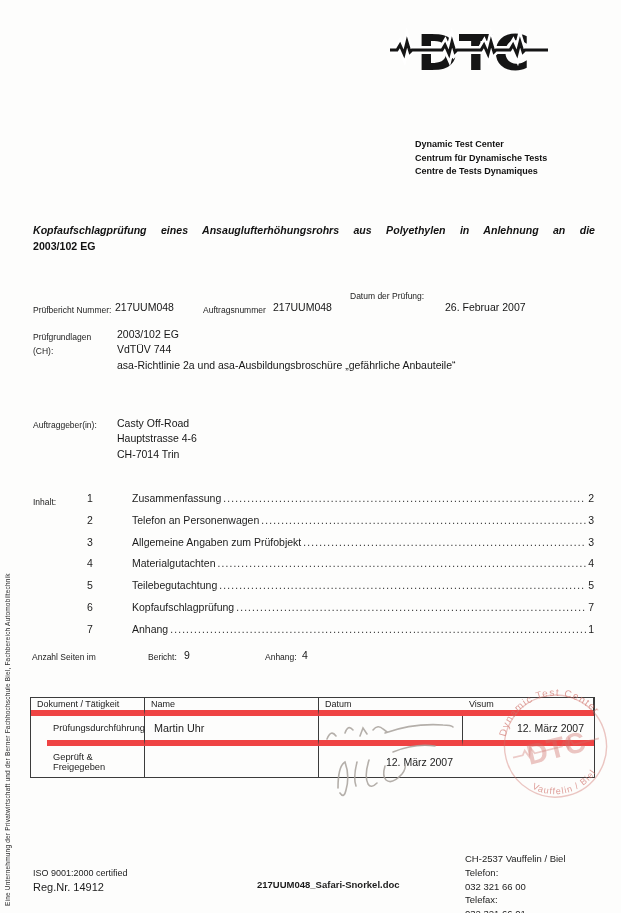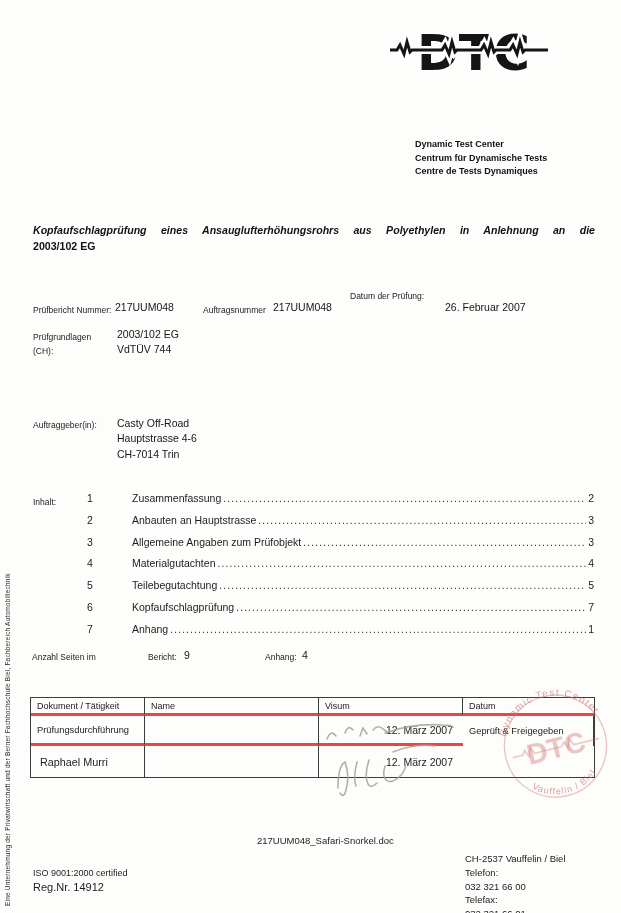--- a/index.html
+++ b/index.html
@@ -37,33 +37,33 @@
   .toc-dots::after{content:"........................................................................................................................................................................";font-size:10px;letter-spacing:1.2px;color:#2a2a2a;}
   .toc-page{flex:none;}
   
   .signoff{
     position:absolute;left:30px;top:697px;width:563px;
     display:grid;grid-template-columns:114px 174px 144px 131px;grid-template-rows:18px 30px 31px;
     border:1px solid #3c3c3c;background:transparent;
   }
   .cell{display:flex;align-items:center;padding-left:6px;box-sizing:border-box;}
   .br{border-right:1px solid #3c3c3c;}
-  .bb{border-bottom:3px solid #ef4444;}
+  .bb{border-bottom:6px solid #ef4444;}
   .th{font-size:9px;color:#222;}
-  .activity{font-size:9.3px;}
+  .activity{font-size:9.3px;margin-left:16px;}
   .name{font-size:10.8px;padding-left:9px;}
   .date{font-size:10.5px;justify-content:flex-end;padding-right:10px;}
   
   .sigs{position:absolute;left:305px;top:700px;pointer-events:none;}
   .stamp{position:absolute;left:492px;top:684px;transform:rotate(-14deg);opacity:.78;pointer-events:none;}
   .stamp text{font-family:"Liberation Sans", sans-serif;}
   
   .foot-iso{position:absolute;left:33px;top:868px;font-size:9px;font-weight:normal;}
   .foot-reg{position:absolute;left:33px;top:881px;font-size:11px;}
-  .foot-file{position:absolute;left:257px;top:835px;font-size:9.5px;}
+  .foot-file{position:absolute;left:257px;top:879px;font-size:9.5px;font-weight:bold;}
   .foot-right{position:absolute;left:465px;top:852px;font-size:9.5px;line-height:13.8px;}
   .foot-tel{display:flex;flex-direction:column;}
   .foot-tel .tl{width:44px;flex:none;}
 </style>
 </head>
 <body>
 
 <div class="side-note">Eine Unternehmung der Privatwirtschaft und der Berner Fachhochschule Biel, Fachbereich Automobiltechnik</div>
 
 <svg class="logo-svg" width="158" height="52" viewBox="0 0 158 52" aria-hidden="true">
@@ -90,40 +90,41 @@
 <span class="abs lbl" style="left:350px;top:291px;">Datum der Prüfung:</span>
 <span class="abs val" style="left:445px;top:301px;">26. Februar 2007</span>
 
 <div class="abs lbl" style="left:33px;top:330px;line-height:14px;">
   <div>Prüfgrundlagen</div>
   <div>(CH):</div>
 </div>
 <div class="abs val stack15" style="left:117px;top:327px;">
   <div>2003/102 EG</div>
   <div>VdTÜV 744</div>
+  <div>asa-Richtlinie 2a und asa-Ausbildungsbroschüre „gefährliche Anbauteile“</div>
 </div>
 
 <span class="abs lbl" style="left:33px;top:420px;">Auftraggeber(in):</span>
 <div class="abs val stack15" style="left:117px;top:416px;">
   <div>Casty Off-Road</div>
   <div>Hauptstrasse 4-6</div>
   <div>CH-7014 Trin</div>
 </div>
 
 <span class="abs lbl" style="left:33px;top:497px;">Inhalt:</span>
 <div class="toc">
   <div class="toc-row">
     <span class="toc-num">1</span>
       <span class="toc-title">Zusammenfassung</span>
       <span class="toc-dots"></span>
       <span class="toc-page">2</span>
   </div>
   <div class="toc-row">
     <span class="toc-num">2</span>
-      <span class="toc-title">Anbauten an Hauptstrasse</span>
+      <span class="toc-title">Telefon an Personenwagen</span>
       <span class="toc-dots"></span>
       <span class="toc-page">3</span>
   </div>
   <div class="toc-row">
     <span class="toc-num">3</span>
       <span class="toc-title">Allgemeine Angaben zum Prüfobjekt</span>
       <span class="toc-dots"></span>
       <span class="toc-page">3</span>
   </div>
   <div class="toc-row">
@@ -154,29 +155,29 @@
 
 <span class="abs lbl" style="left:32px;top:652px;">Anzahl Seiten im</span>
 <span class="abs lbl" style="left:148px;top:652px;">Bericht:</span>
 <span class="abs val" style="left:184px;top:649px;">9</span>
 <span class="abs lbl" style="left:265px;top:652px;">Anhang:</span>
 <span class="abs val" style="left:302px;top:649px;">4</span>
 
 <div class="signoff">
   <div class="cell th br bb">Dokument / Tätigkeit</div>
   <div class="cell th br bb">Name</div>
+  <div class="cell th bb">Datum</div>
   <div class="cell th br bb">Visum</div>
-  <div class="cell th bb">Datum</div>
 
   <div class="cell activity br bb">Prüfungsdurchführung</div>
+  <div class="cell name br bb">Martin Uhr</div>
   <div class="cell br bb"></div>
   <div class="cell date bb">12. März 2007</div>
 
   <div class="cell activity br">Geprüft &amp; Freigegeben</div>
-  <div class="cell name br">Raphael Murri</div>
   <div class="cell br"></div>
   <div class="cell date">12. März 2007</div>
 </div>
 
 <svg class="sigs" width="180" height="110" viewBox="0 0 180 110" aria-hidden="true">
   <g fill="none" stroke="#a8a29c" stroke-width="1.6" stroke-linecap="round" opacity="0.85">
     <path d="M22,39 q4,-10 9,-3"></path>
     <path d="M40,33 q3,-9 8,-3"></path>
     <path d="M55,36 l3,-8 l4,6"></path>
     <path d="M68,30 q5,-6 10,-1 l4,3"></path>

